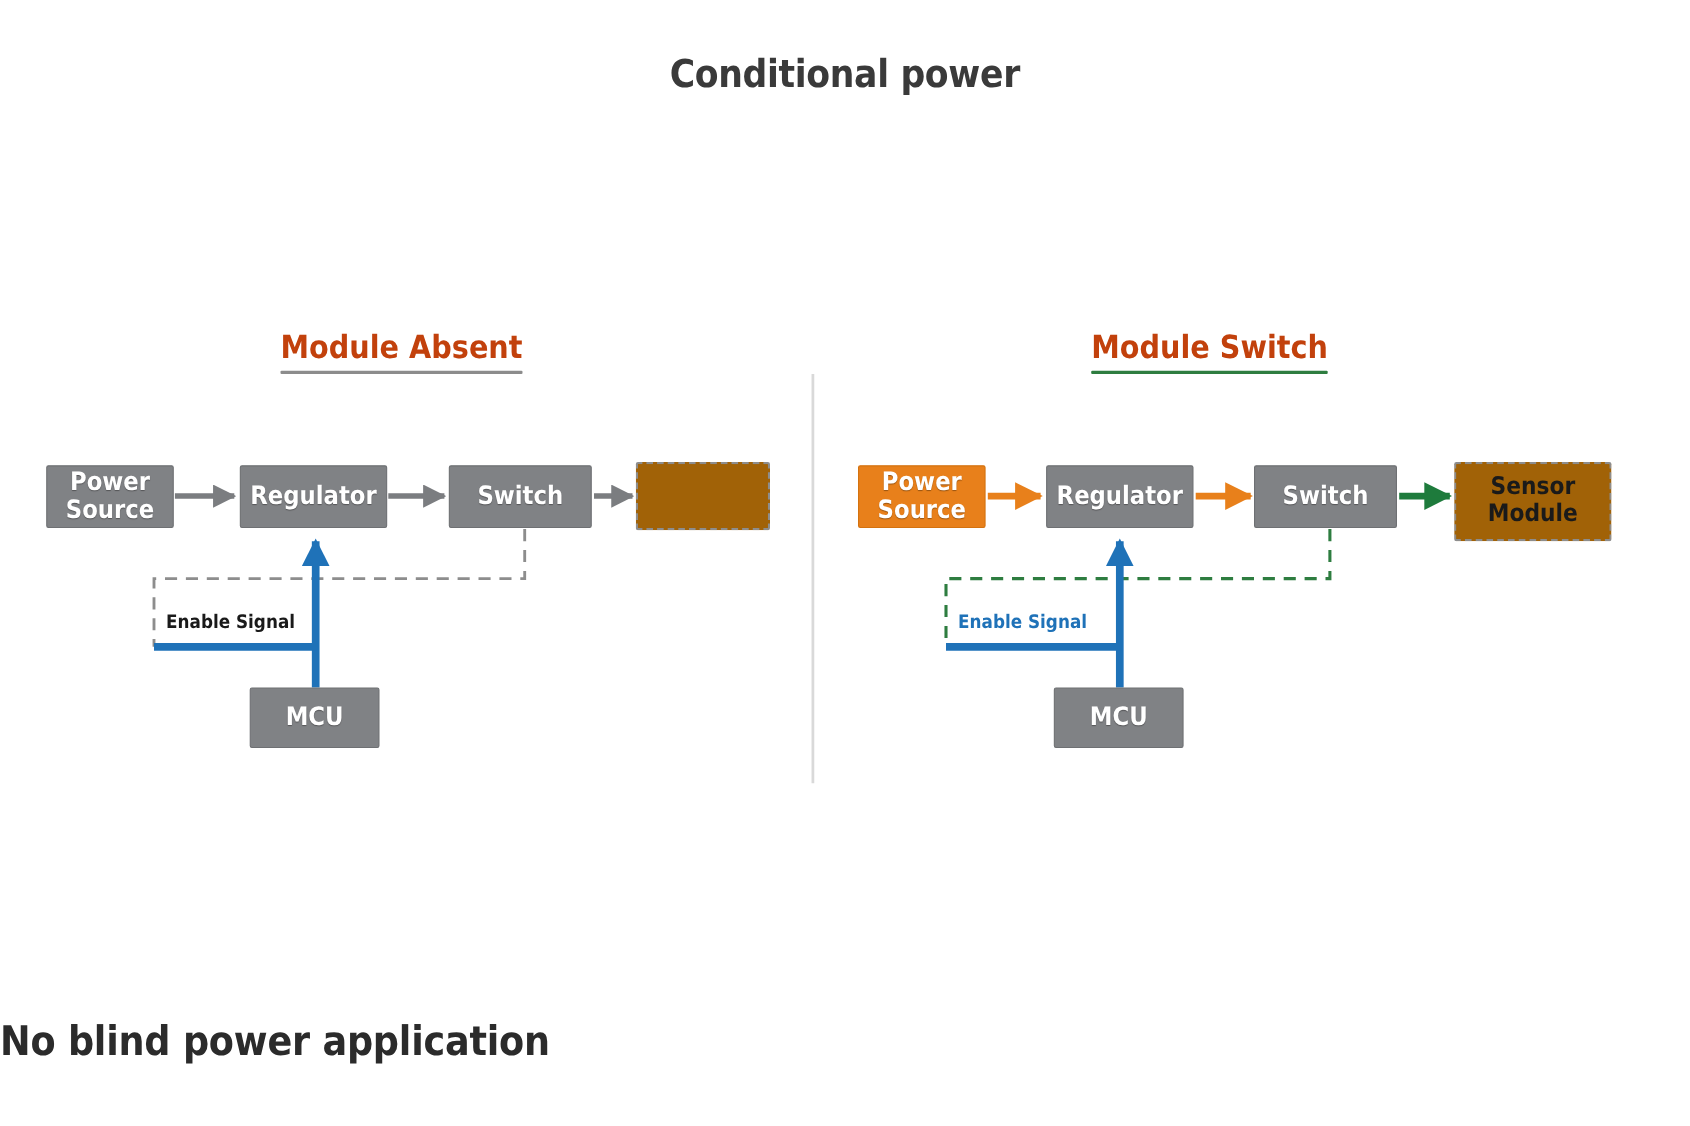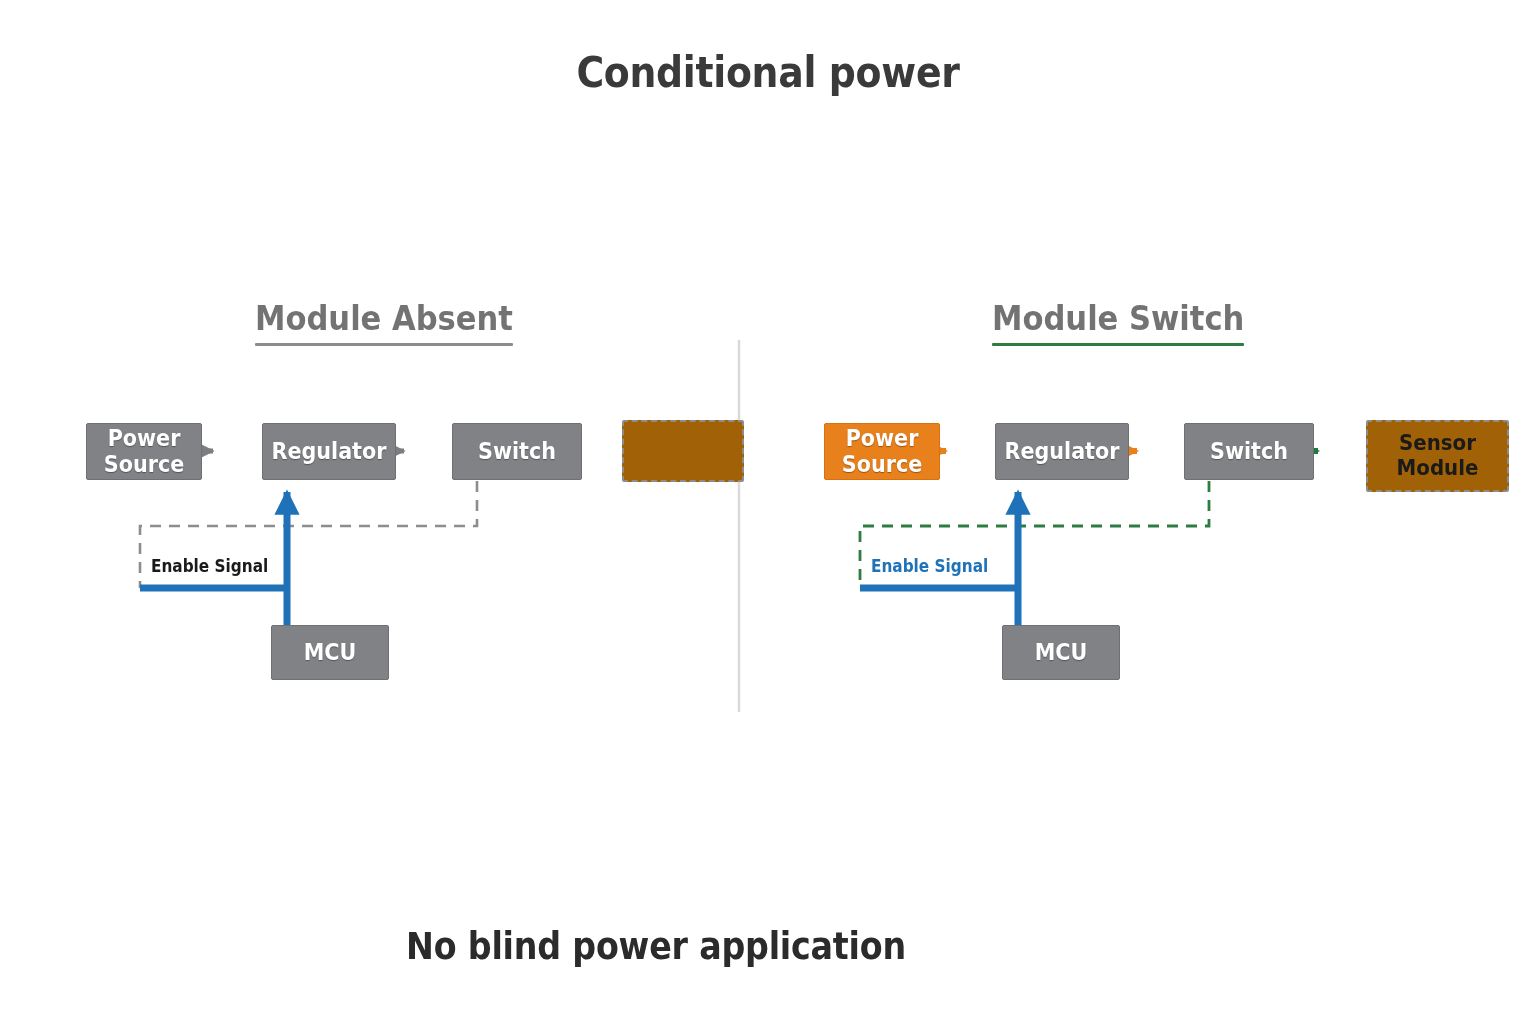--- a/index.html
+++ b/index.html
@@ -25,43 +25,42 @@
     width: 1536px;
     height: 1024px;
   }
 
   
   .title {
     position: absolute;
     left: 0; top: 48px;
     width: 1536px;
     text-align: center;
-    font-size: 42px;
+    font-size: 35px;
     font-weight: 600;
     letter-spacing: -0.3px;
     color: #3a3a3a;
     font-family: "DejaVu Sans Condensed", "Liberation Sans Narrow", "Liberation Sans", sans-serif;
   }
   .caption {
     position: absolute;
     left: 0; top: 925px;
     width: 1312px;
-    text-align: center;
     font-size: 37px;
     font-weight: 600;
     letter-spacing: -0.2px;
     color: #2b2b2b;
     font-family: "DejaVu Sans Condensed", "Liberation Sans Narrow", "Liberation Sans", sans-serif;
   }
 
   .panel-heading {
     position: absolute;
-    font-size: 34px;
+    font-size: 29px;
     font-weight: 700;
-    color: #737373;
+    color: #c2410c;
     white-space: nowrap;
     font-family: "DejaVu Sans Condensed", "Liberation Sans Narrow", "Liberation Sans", sans-serif;
   }
   .panel-heading .rule {
     display: block;
     height: 3px;
     margin-top: 5px;
     border-radius: 1px;
   }
   #heading-absent { left: 255px; top: 298px; }
@@ -72,21 +71,20 @@
   
   .block {
     position: absolute;
     box-sizing: border-box;
     display: flex;
     align-items: center;
     justify-content: center;
     text-align: center;
     line-height: 1.12;
     border-radius: 2px;
-    margin-left: 44px;
   }
   .block.solid {
     color: #ffffff;
     font-weight: 700;
     font-size: 23px;
     text-shadow: 0 1px 1px rgba(0,0,0,0.35);
     font-family: "DejaVu Sans Condensed", "Liberation Sans Narrow", "Liberation Sans", sans-serif;
   }
   .block.gray   { background: #808285; border: 1px solid #6e7073; }
   .block.orange { background: #E8801B; border: 1px solid #d4720f; }

